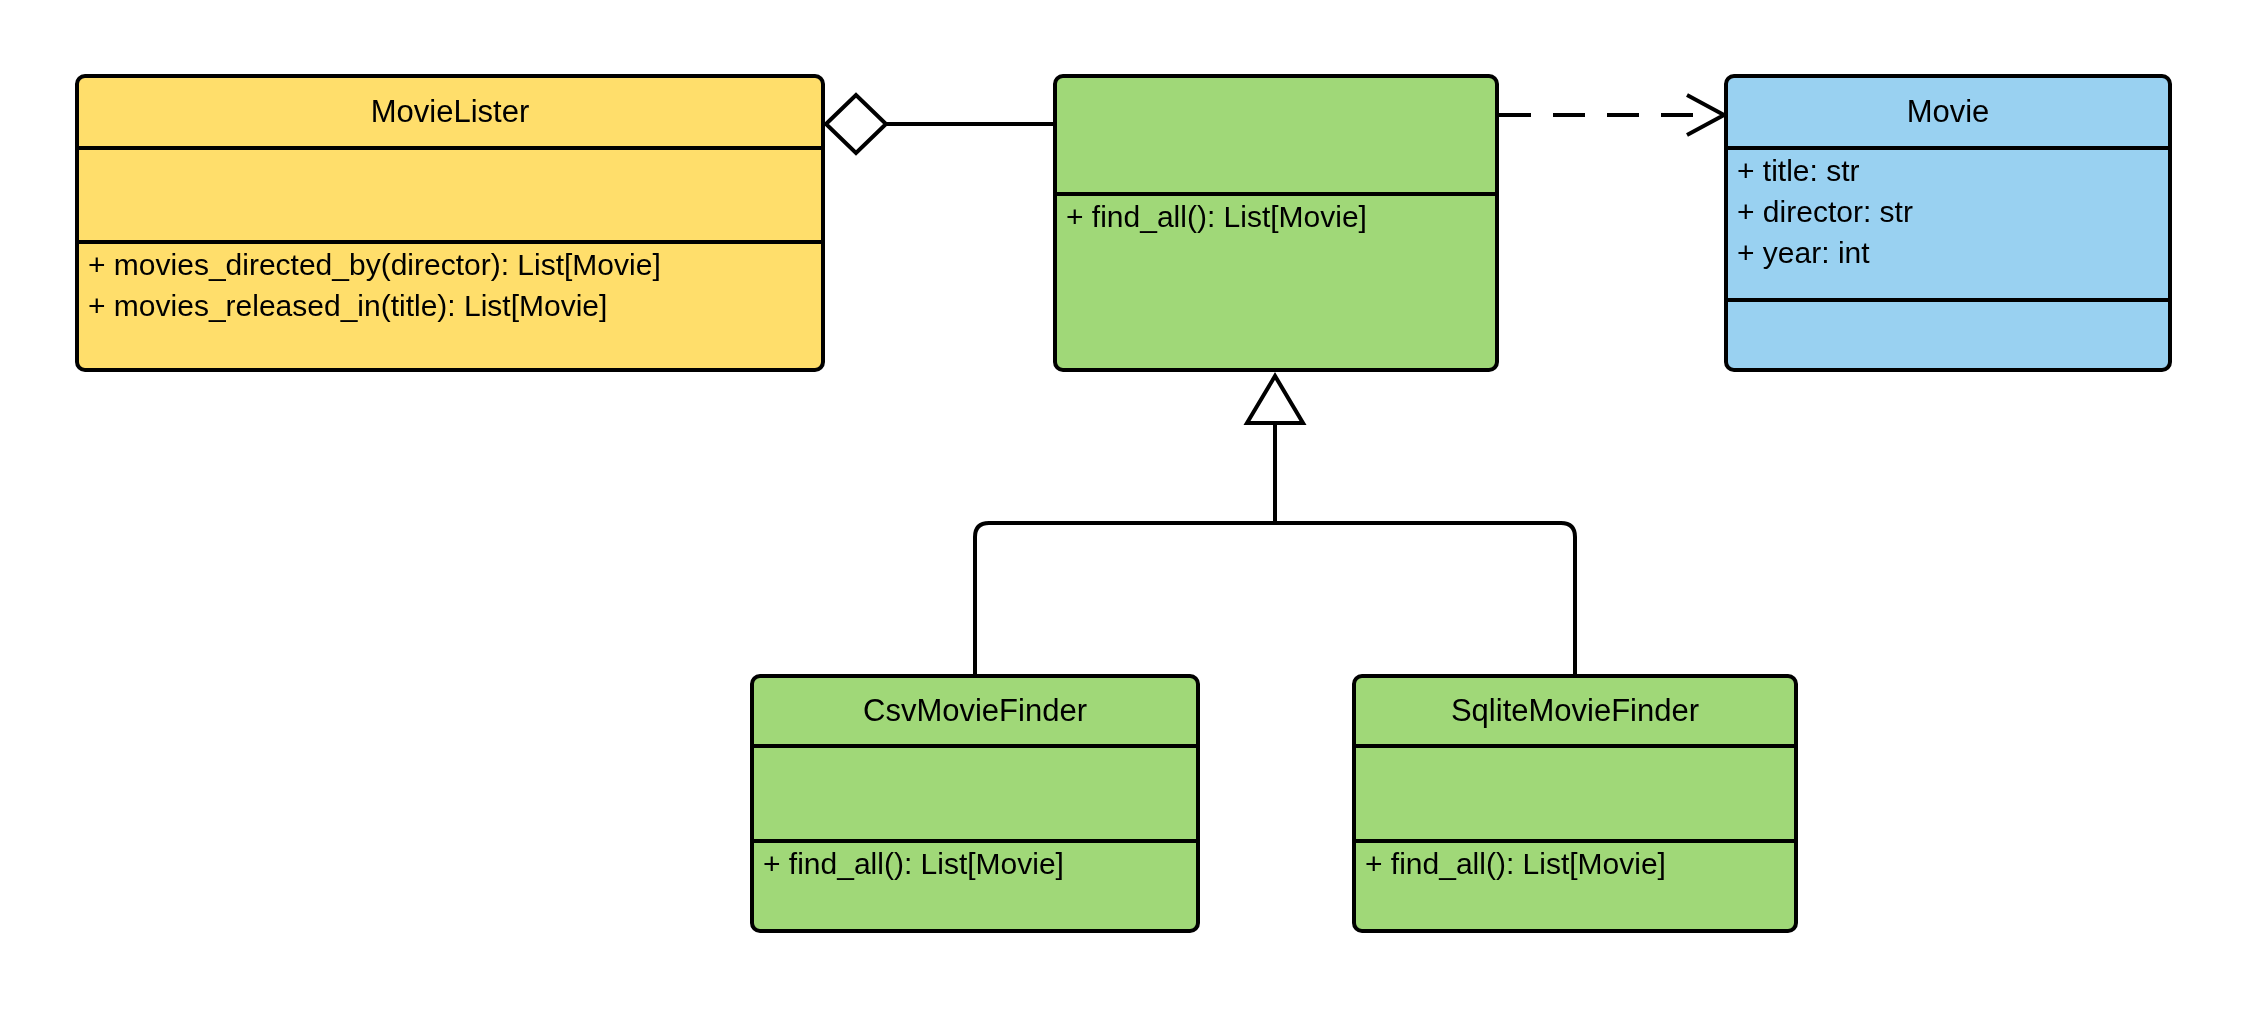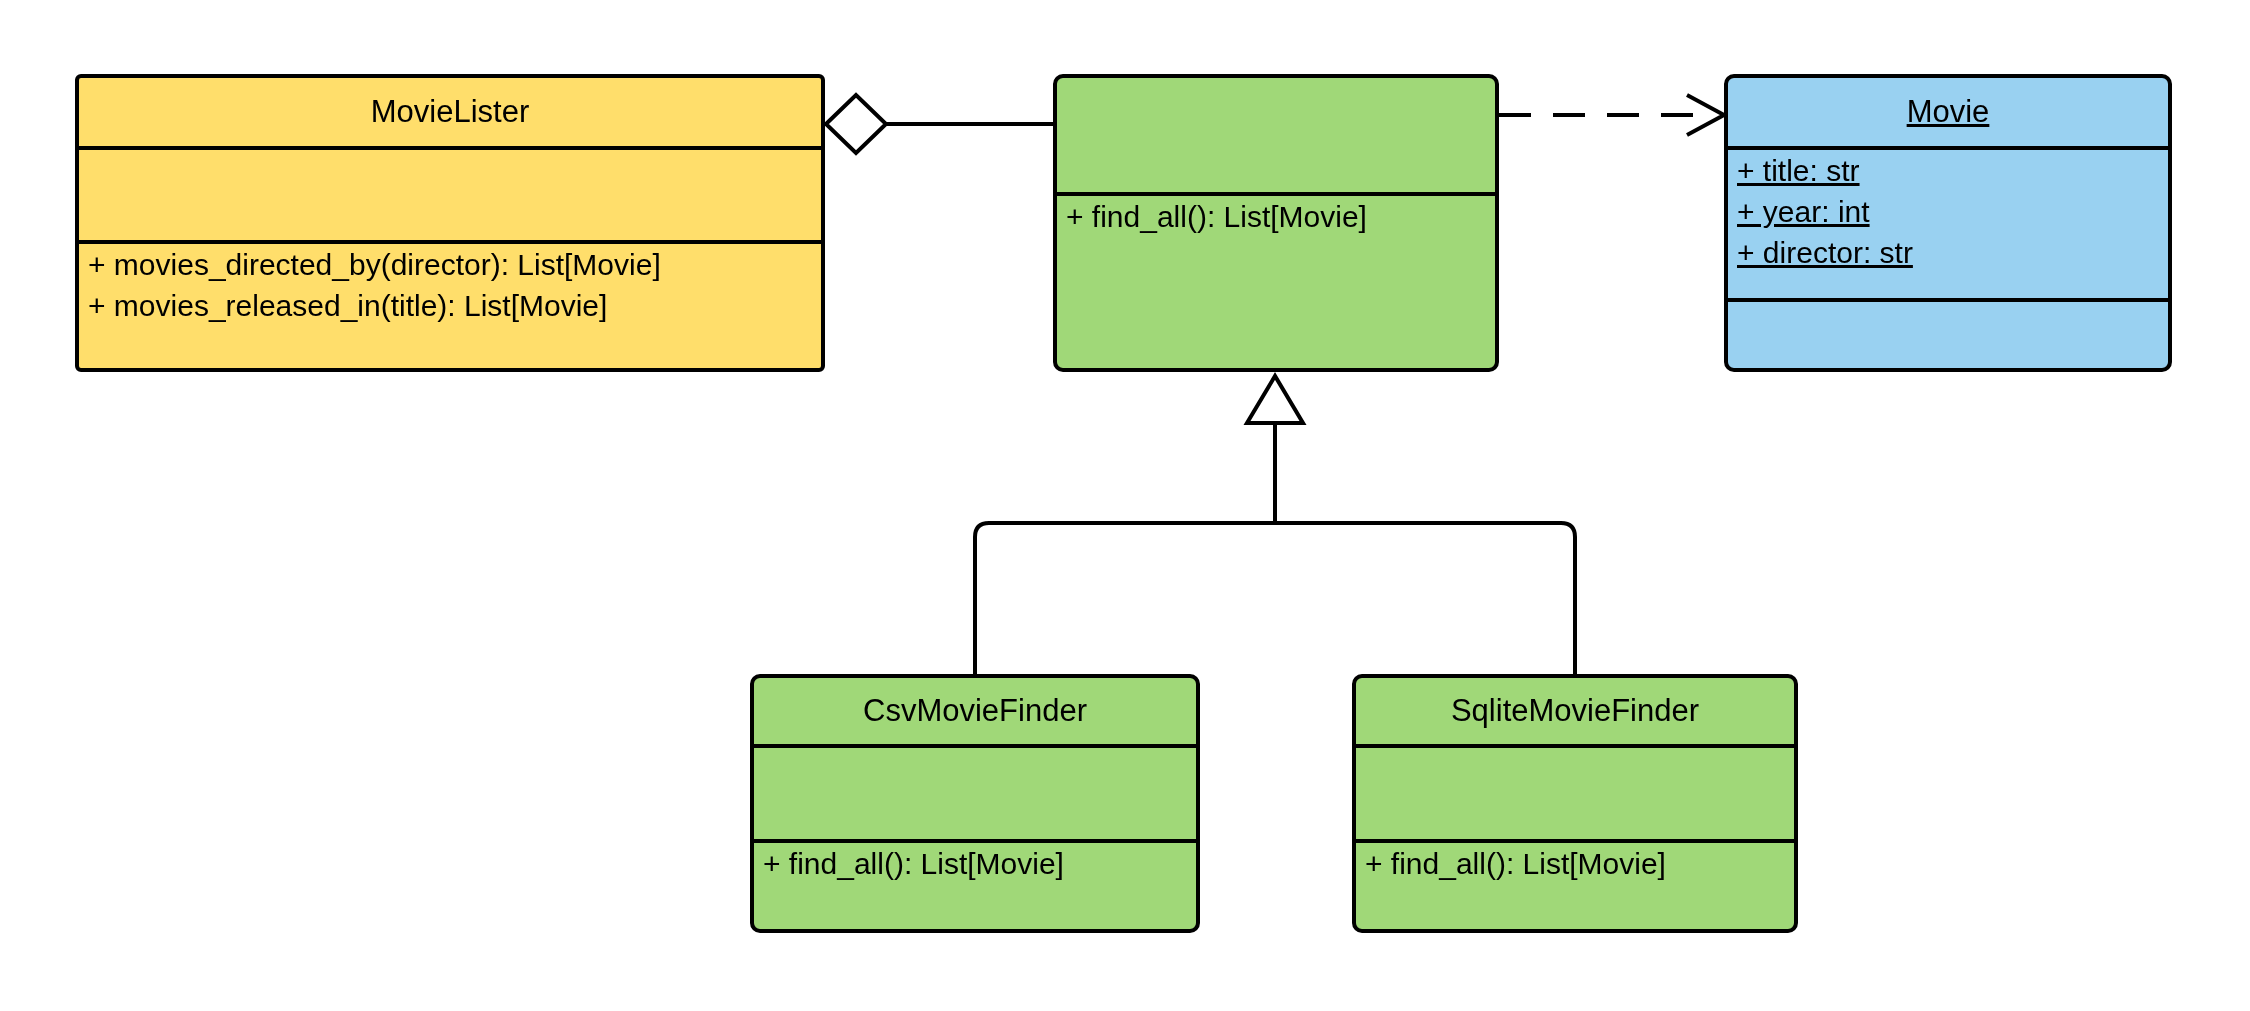--- a/index.html
+++ b/index.html
@@ -26,21 +26,21 @@
   .uml-class {
     position: absolute;
     box-sizing: border-box;
     border: 4px solid #000000;
     border-radius: 10px;
     display: flex;
     flex-direction: column;
   }
   .uml-class.fill-yellow { background: var(--color-yellow, #ffde6b); }
   .uml-class.fill-green  { background: var(--color-green,  #a0d878); }
-  .uml-class.fill-blue   { background: var(--color-blue,   #99d1f1); text-decoration: underline; }
+  .uml-class.fill-blue   { background: var(--color-blue,   #99d1f1); }
   .compartment {
     box-sizing: border-box;
     flex: 0 0 auto;
   }
   .compartment + .compartment {
     border-top: 4px solid #000000;
   }
   .compartment.title {
     display: flex;
     align-items: center;
@@ -76,42 +76,42 @@
       <polyline points="1687,95 1724,115 1687,135"></polyline>
     </g>
 
     <g stroke="#000000" stroke-width="4" fill="none">
       <line x1="1275" y1="423" x2="1275" y2="523"></line>
       <path d="M 975 674 L 975 537 Q 975 523 989 523 L 1561 523 Q 1575 523 1575 537 L 1575 674"></path>
       <polygon points="1275,376 1247,423 1303,423" fill="#ffffff"></polygon>
     </g>
   </svg>
 
-  <div class="uml-class fill-yellow" style="left:75px; top:74px; width:750px; height:298px;border-radius:6px;">
+  <div class="uml-class fill-yellow" style="left:75px; top:74px; width:750px; height:298px;">
     <div class="compartment title" style="height:68px">MovieLister</div>
     <div class="compartment" style="height:94px"></div>
     <div class="compartment members" style="height:128px">
       <div class="member">+ movies_directed_by(director): List[Movie]</div>
       <div class="member">+ movies_released_in(title): List[Movie]</div>
     </div>
   </div>
 
   <div class="uml-class fill-green" style="left:1053px; top:74px; width:446px; height:298px;">
     <div class="compartment" style="height:114px"></div>
     <div class="compartment members" style="height:108px">
       <div class="member">+ find_all(): List[Movie]</div>
     </div>
   </div>
 
   <div class="uml-class fill-blue" style="left:1724px; top:74px; width:448px; height:298px;">
     <div class="compartment title" style="height:68px">Movie</div>
     <div class="compartment members" style="height:152px">
       <div class="member">+ title: str</div>
+      <div class="member">+ director: str</div>
       <div class="member">+ year: int</div>
-      <div class="member">+ director: str</div>
     </div>
     <div class="compartment" style="height:70px"></div>
   </div>
 
   <div class="uml-class fill-green" style="left:750px; top:674px; width:450px; height:259px;">
     <div class="compartment title" style="height:66px">CsvMovieFinder</div>
     <div class="compartment" style="height:95px"></div>
     <div class="compartment members" style="height:90px">
       <div class="member">+ find_all(): List[Movie]</div>
     </div>

